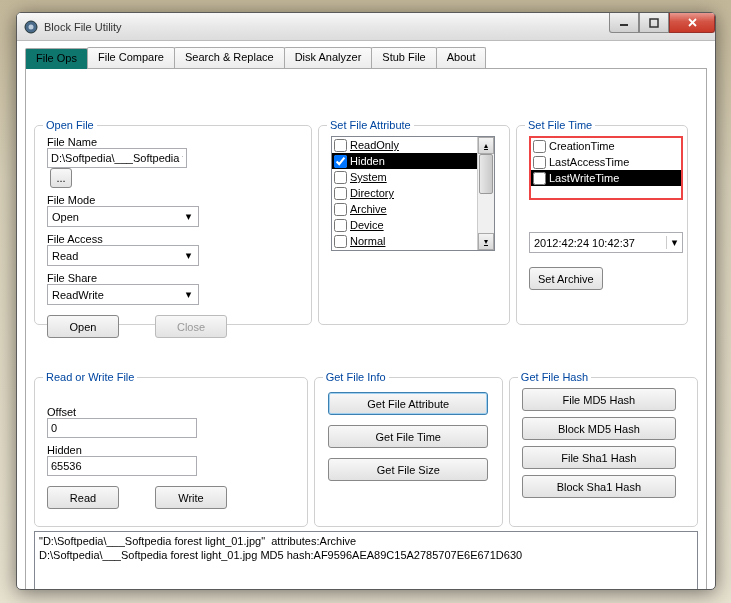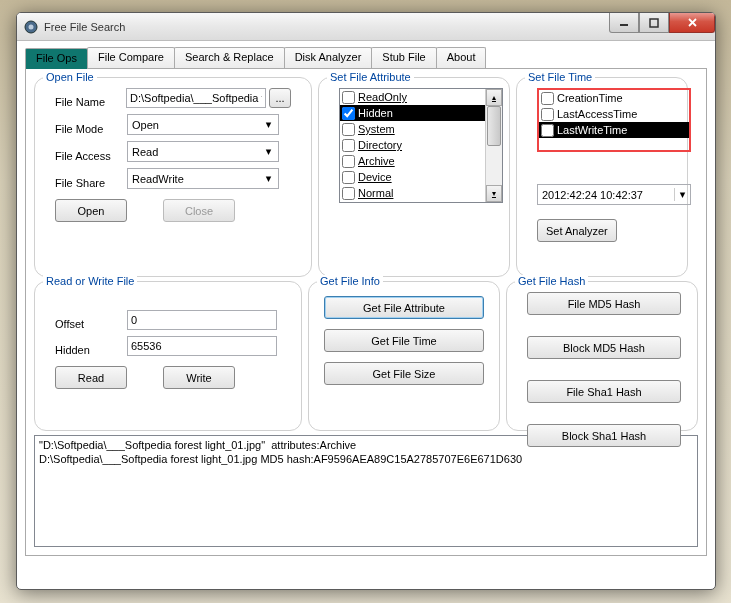--- a/index.html
+++ b/index.html
@@ -12,29 +12,29 @@
 .winbtn { width: 30px; height: 20px; border: 1px solid #888; border-top: none; background: linear-gradient(to bottom, #f0f0f0, #d0d0d0); display: flex; align-items: center; justify-content: center; font-size: 10px; }
 .winbtn.min { border-radius: 0 0 0 3px; }
 .winbtn.close { width: 46px; background: linear-gradient(to bottom, #e89890, #d45444 45%, #c83828); color: #fff; border-radius: 0 0 3px 0; border-color: #963028; }
 .winbtn.close svg { stroke: #fff; }
 .content { padding: 6px 8px; }
 .tabs { display: flex; border-bottom: 1px solid #aaa; }
 .tab { padding: 3px 10px 4px; border: 1px solid #aaa; border-bottom: none; background: linear-gradient(to bottom, #fafafa, #ececec); margin-right: -1px; position: relative; top: 0; border-radius: 2px 2px 0 0; cursor: default; }
 .tab.active { background: #0f766e; top: 1px; padding-bottom: 5px; }
 .tabbody { border: 1px solid #aaa; border-top: none; padding: 8px; background: #fff; }
 .row1, .row2 { display: flex; gap: 6px; margin-bottom: 4px; }
-.groupbox { border: 1px solid #d0d0d0; border-radius: 12px; padding: 10px 20px 8px; position: relative; }
+.groupbox { border: 1px solid #d0d0d0; border-radius: 5px; padding: 10px 12px 8px; position: relative; margin-top: 48px; }
 .groupbox .legend { position: absolute; top: -7px; left: 8px; background: #fff; padding: 0 3px; color: #0046a0; }
 .gb-open { width: 278px; height: 200px; }
 .gb-attr { width: 192px; height: 200px; text-decoration: underline; }
 .gb-time { width: 172px; height: 200px; }
 .gb-rw { width: 278px; height: 150px; }
 .gb-info { width: 192px; height: 150px; }
 .gb-hash { width: 192px; height: 150px; }
-.frow { display: flex; align-items: flex-end; margin-bottom: 6px; }
+.frow { display: flex; align-items: flex-start; margin-bottom: 6px; flex-direction: column; }
 .flabel { width: 72px; }
 .txtinput { height: 20px; border: 1px solid #abadb3; padding: 1px 3px; background: #fff; }
 .txtinput.w1 { width: 140px; }
 .combo { width: 152px; height: 21px; border: 1px solid #abadb3; background: #fff; display: flex; align-items: center; justify-content: space-between; padding: 0 2px 0 4px; }
 .combo .arrow { width: 15px; text-align: center; }
 .btn { height: 23px; border: 1px solid #888; border-radius: 3px; background: linear-gradient(to bottom, #f8f8f8, #e2e2e2); padding: 0 8px; min-width: 72px; cursor: default; display: inline-flex; align-items: center; justify-content: center; }
 .btn.focused { border: 1px solid #3c7fb1; box-shadow: inset 0 0 0 1px #a0d0f0; }
 .btn.disabled { color: #999; border-color: #bbb; }
 .smallbtn { width: 22px; height: 20px; min-width: 22px; margin-left: 3px; border: 1px solid #888; border-radius: 3px; background: linear-gradient(to bottom, #f8f8f8, #e2e2e2); display: inline-flex; align-items: center; justify-content: center; }
 .listbox { border: 1px solid #828790; width: 164px; height: 115px; overflow: hidden; display: flex; }
@@ -43,39 +43,39 @@
 .listitem input { margin-right: 3px; }
 .listitem.sel { background: #000000; color: #fff; }
 .scrollbar { width: 17px; background: #f0f0f0; border-left: 1px solid #ccc; display: flex; flex-direction: column; }
 .sbbtn { height: 17px; background: linear-gradient(to bottom, #f4f4f4, #d8d8d8); border: 1px solid #aaa; display: flex; align-items: center; justify-content: center; font-size: 8px; }
 .sbtrack { flex: 1; position: relative; }
 .sbthumb { position: absolute; top: 0; left: 1px; right: 1px; height: 40px; background: linear-gradient(to right, #e8e8e8, #c8c8c8); border: 1px solid #999; border-radius: 2px; }
 .timelist { border: 2px solid #ef4444; width: 154px; height: 64px; }
 .timelist .listitem { height: 16px; }
 .datetime { width: 154px; height: 21px; border: 1px solid #abadb3; display: flex; align-items: center; padding-left: 4px; justify-content: space-between; margin-top: 32px; }
 .datetime .arrow { width: 16px; text-align: center; border-left: 1px solid #ccc; }
-.hashbtns { display: flex; flex-direction: column; gap: 21px; }
+.hashbtns { display: flex; flex-direction: column; gap: 6px; }
 .hashbtns .btn { width: 154px; }
 .infobtns { display: flex; flex-direction: column; gap: 10px; align-items: center; padding-top: 4px; }
 .infobtns .btn { width: 160px; }
 .output { border: 1px solid #828790; height: 112px; padding: 2px 4px; background: #fff; overflow: auto; white-space: pre-wrap; font-size: 11px; line-height: 14px; }
 .btnrow { display: flex; gap: 36px; margin-top: 10px; }
 </style>
 </head>
 <body>
 
 <div class="window">
   <div class="titlebar">
     <span class="icon">
       <svg width="16" height="16" viewBox="0 0 16 16">
           <circle cx="8" cy="8" r="6" fill="#4a6a8a" stroke="#233" stroke-width="1"></circle>
           <circle cx="8" cy="8" r="2.5" fill="#bcd"></circle>
         </svg>
     </span>
-    <span class="title">Free File Search</span>
+    <span class="title">Block File Utility</span>
     <div class="winbtns">
       <div class="winbtn min">
           <svg width="10" height="10">
             <line x1="1" y1="7" x2="9" y2="7" stroke="#333" stroke-width="2"></line>
           </svg>
         </div>
       <div class="winbtn">
           <svg width="10" height="10">
             <rect x="1" y="1" width="8" height="8" fill="none" stroke="#333" stroke-width="1.5"></rect>
           </svg>
@@ -192,21 +192,21 @@
               </div>
               <div class="listitem sel">
                 <input type="checkbox" style="">
                 <span>LastWriteTime</span>
               </div>
             </div>
           <div class="datetime">
             <span>2012:42:24  10:42:37</span>
             <span class="arrow">▾</span>
           </div>
-          <div style="margin-top:14px"><div class="btn">Set Analyzer</div></div>
+          <div style="margin-top:14px"><div class="btn">Set Archive</div></div>
         </div>
       </div>
 
       <div class="row2">
 
         <div class="groupbox gb-rw">
           <div class="legend">Read or Write File</div>
           <div style="height:18px"></div>
           <div class="frow">
             <span class="flabel">Offset</span>

